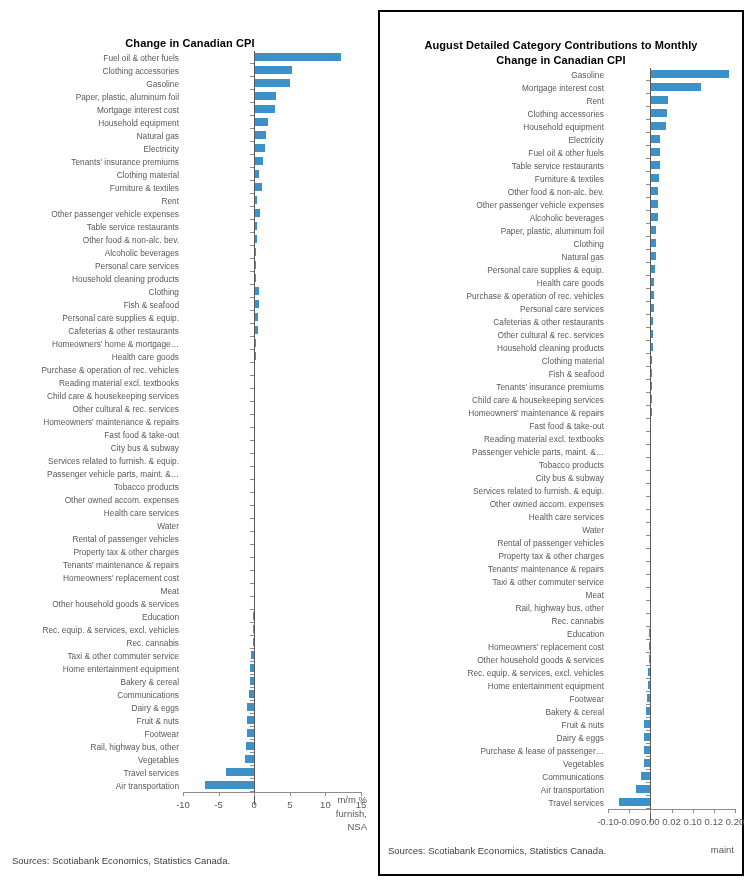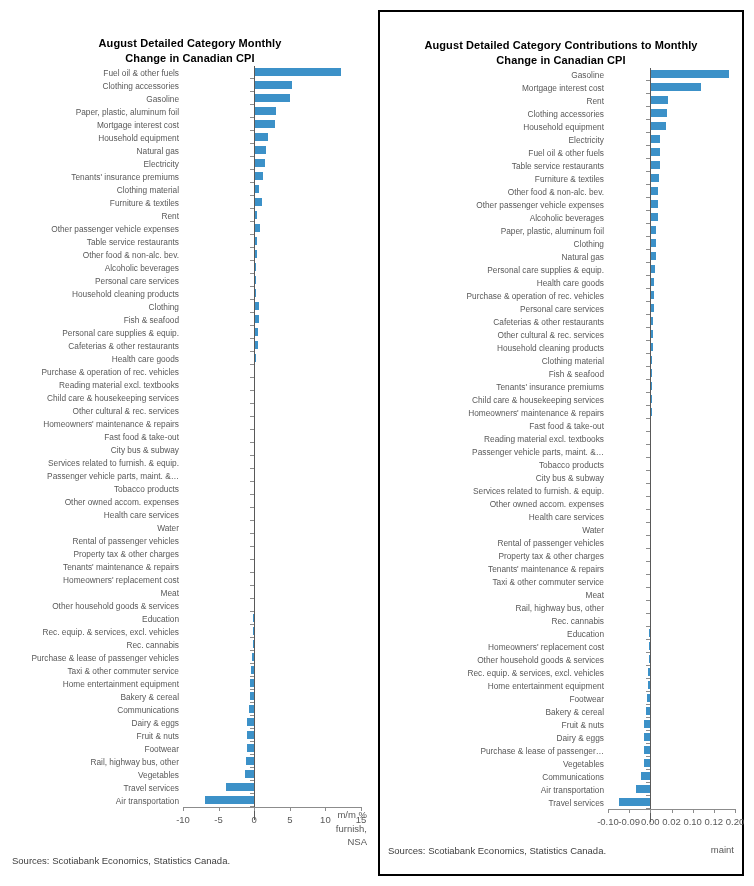--- a/index.html
+++ b/index.html
@@ -111,21 +111,20 @@
     white-space:nowrap;
   }
 </style>
 </head>
 <body>
 
 <div class="page">
 
   <div class="panel panel-left">
     <div class="chart-title">
-      <div>August Detailed Category Monthly</div>
       <div>Change in Canadian CPI</div>
     </div>
     <div class="plot-wrap">
       <div class="rows" id="left-rows">
           <div class="row" style="height: 13px;">
             <div class="cat-label" style="width: 173px;">Fuel oil &amp; other fuels</div>
             <div class="bar-area" style="height: 13px;">
               <div class="bar" style="background: rgb(60, 145, 200); left: 71.2px; width: 86.864px; top: 2.25px; height: 7.5px;"></div>
               <div class="tickmark" style="left: 67.2px; top: 11.8px;"></div>
             </div>
@@ -271,20 +270,27 @@
             </div>
           </div>
           <div class="row" style="height: 13px;">
             <div class="cat-label" style="width: 173px;">Cafeterias &amp; other restaurants</div>
             <div class="bar-area" style="height: 13px;">
               <div class="bar" style="background: rgb(60, 145, 200); left: 71.2px; width: 3.56px; top: 2.25px; height: 7.5px;"></div>
               <div class="tickmark" style="left: 67.2px; top: 11.8px;"></div>
             </div>
           </div>
           <div class="row" style="height: 13px;">
+            <div class="cat-label" style="width: 173px;">Homeowners' home &amp; mortgage…</div>
+            <div class="bar-area" style="height: 13px;">
+              <div class="bar" style="background: rgb(60, 145, 200); left: 71.2px; width: 1.78px; top: 2.25px; height: 7.5px;"></div>
+              <div class="tickmark" style="left: 67.2px; top: 11.8px;"></div>
+            </div>
+          </div>
+          <div class="row" style="height: 13px;">
             <div class="cat-label" style="width: 173px;">Health care goods</div>
             <div class="bar-area" style="height: 13px;">
               <div class="bar" style="background: rgb(60, 145, 200); left: 71.2px; width: 1.424px; top: 2.25px; height: 7.5px;"></div>
               <div class="tickmark" style="left: 67.2px; top: 11.8px;"></div>
             </div>
           </div>
           <div class="row" style="height: 13px;">
             <div class="cat-label" style="width: 173px;">Purchase &amp; operation of rec. vehicles</div>
             <div class="bar-area" style="height: 13px;">
               <div class="bar" style="background: rgb(60, 145, 200); left: 71.2px; width: 1.1392px; top: 2.25px; height: 7.5px;"></div>
@@ -428,27 +434,20 @@
             <div class="cat-label" style="width: 173px;">Rec. equip. &amp; services, excl. vehicles</div>
             <div class="bar-area" style="height: 13px;">
               <div class="bar" style="background: rgb(60, 145, 200); left: 70.132px; width: 1.068px; top: 2.25px; height: 7.5px;"></div>
               <div class="tickmark" style="left: 67.2px; top: 11.8px;"></div>
             </div>
           </div>
           <div class="row" style="height: 13px;">
             <div class="cat-label" style="width: 173px;">Rec. cannabis</div>
             <div class="bar-area" style="height: 13px;">
               <div class="bar" style="background: rgb(60, 145, 200); left: 69.776px; width: 1.424px; top: 2.25px; height: 7.5px;"></div>
-              <div class="tickmark" style="left: 67.2px; top: 11.8px;"></div>
-            </div>
-          </div>
-          <div class="row" style="height: 13px;">
-            <div class="cat-label" style="width: 173px;">Purchase &amp; lease of passenger vehicles</div>
-            <div class="bar-area" style="height: 13px;">
-              <div class="bar" style="background: rgb(60, 145, 200); left: 69.42px; width: 1.78px; top: 2.25px; height: 7.5px;"></div>
               <div class="tickmark" style="left: 67.2px; top: 11.8px;"></div>
             </div>
           </div>
           <div class="row" style="height: 13px;">
             <div class="cat-label" style="width: 173px;">Taxi &amp; other commuter service</div>
             <div class="bar-area" style="height: 13px;">
               <div class="bar" style="background: rgb(60, 145, 200); left: 67.64px; width: 3.56px; top: 2.25px; height: 7.5px;"></div>
               <div class="tickmark" style="left: 67.2px; top: 11.8px;"></div>
             </div>
           </div>

